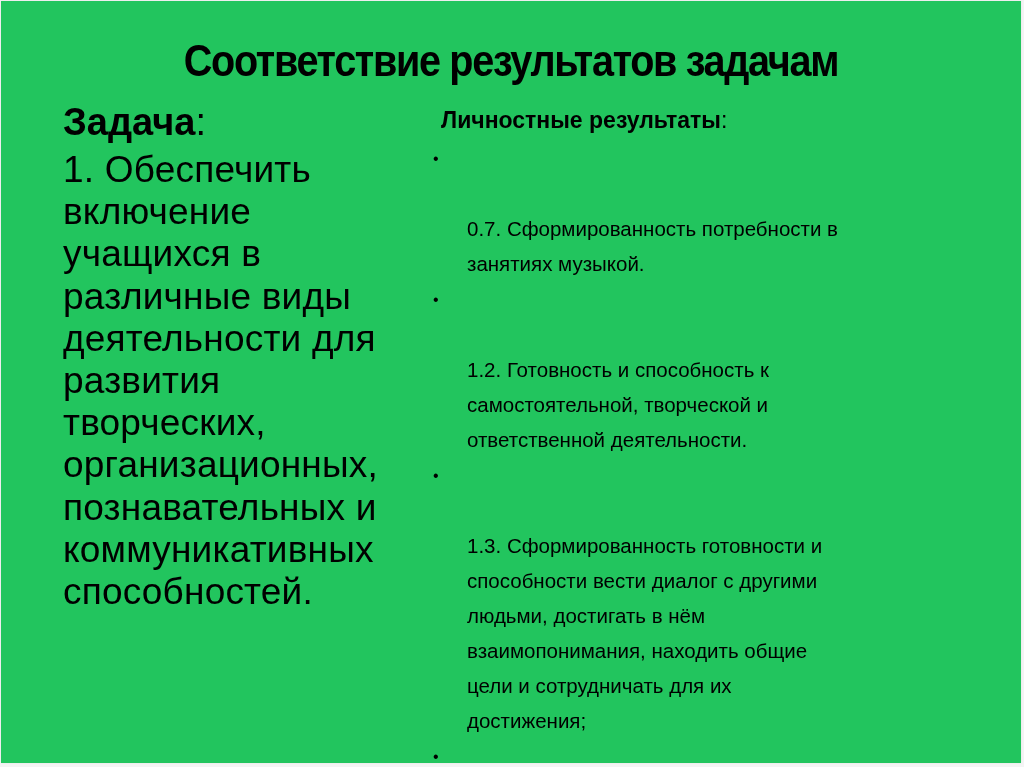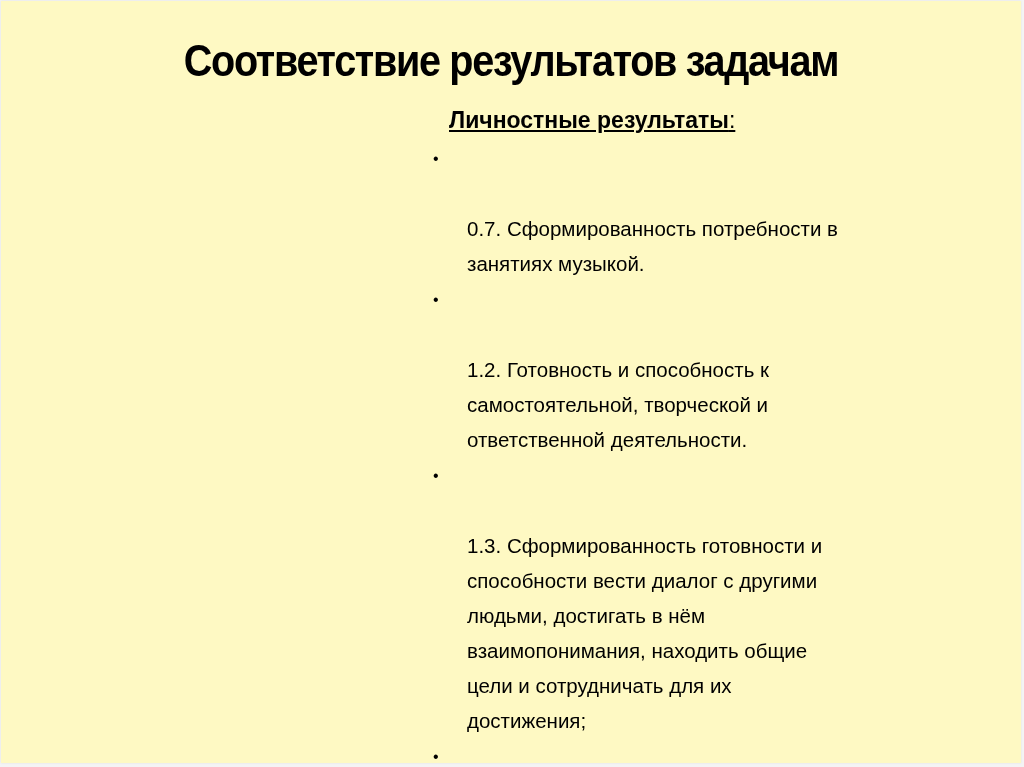--- a/index.html
+++ b/index.html
@@ -14,21 +14,21 @@
       position: relative;
       font-family: "Liberation Sans", "DejaVu Sans", sans-serif;
       color: #000;
     }
     .slide {
       position: absolute;
       left: 1px;
       top: 1px;
       width: 1020px;
       height: 762px;
-      background: #fef9c3;
+      background: #22c55e;
       box-shadow: 0 0 2px rgba(0,0,0,0.08);
     }
     .slide-title {
       position: absolute;
       left: 0;
       top: 30px;
       width: 1020px;
       text-align: center;
       font-size: 45px;
       font-weight: bold;
@@ -58,22 +58,21 @@
     }
     .right-col {
       position: absolute;
       left: 432px;
       top: 104px;
       width: 520px;
     }
     .right-heading {
       font-size: 23px;
       line-height: 30px;
-      margin: 0 0 6px 16px;
-      text-decoration: underline;
+      margin: 0 0 6px 8px;
     }
     .right-heading b { font-weight: bold; }
     .bullets {
       list-style: none;
       margin: 0;
       padding: 0;
     }
     .bullet-item {
       position: relative;
       padding-left: 34px;
@@ -89,20 +88,34 @@
       font-size: 16px;
       line-height: 35px;
     }
   </style>
 </head>
 <body>
 
 <div class="slide">
   <div class="slide-title">Соответствие результатов задачам</div>
 
+  <div class="left-col">
+    <p class="left-heading"><b>Задача</b><span>:</span></p>
+    <p class="left-body"> 1. Обеспечить
+включение
+учащихся в
+различные виды
+деятельности для
+развития
+творческих,
+организационных,
+познавательных и
+коммуникативных
+способностей.</p>
+  </div>
 
   <div class="right-col">
     <p class="right-heading"><b>Личностные результаты</b><span>:</span></p>
     <ul class="bullets">
       <li class="bullet-item">
         <span class="bullet-dot">•</span>
         <span>0.7. Сформированность потребности в
 занятиях музыкой.</span>
       </li>
       <li class="bullet-item">

